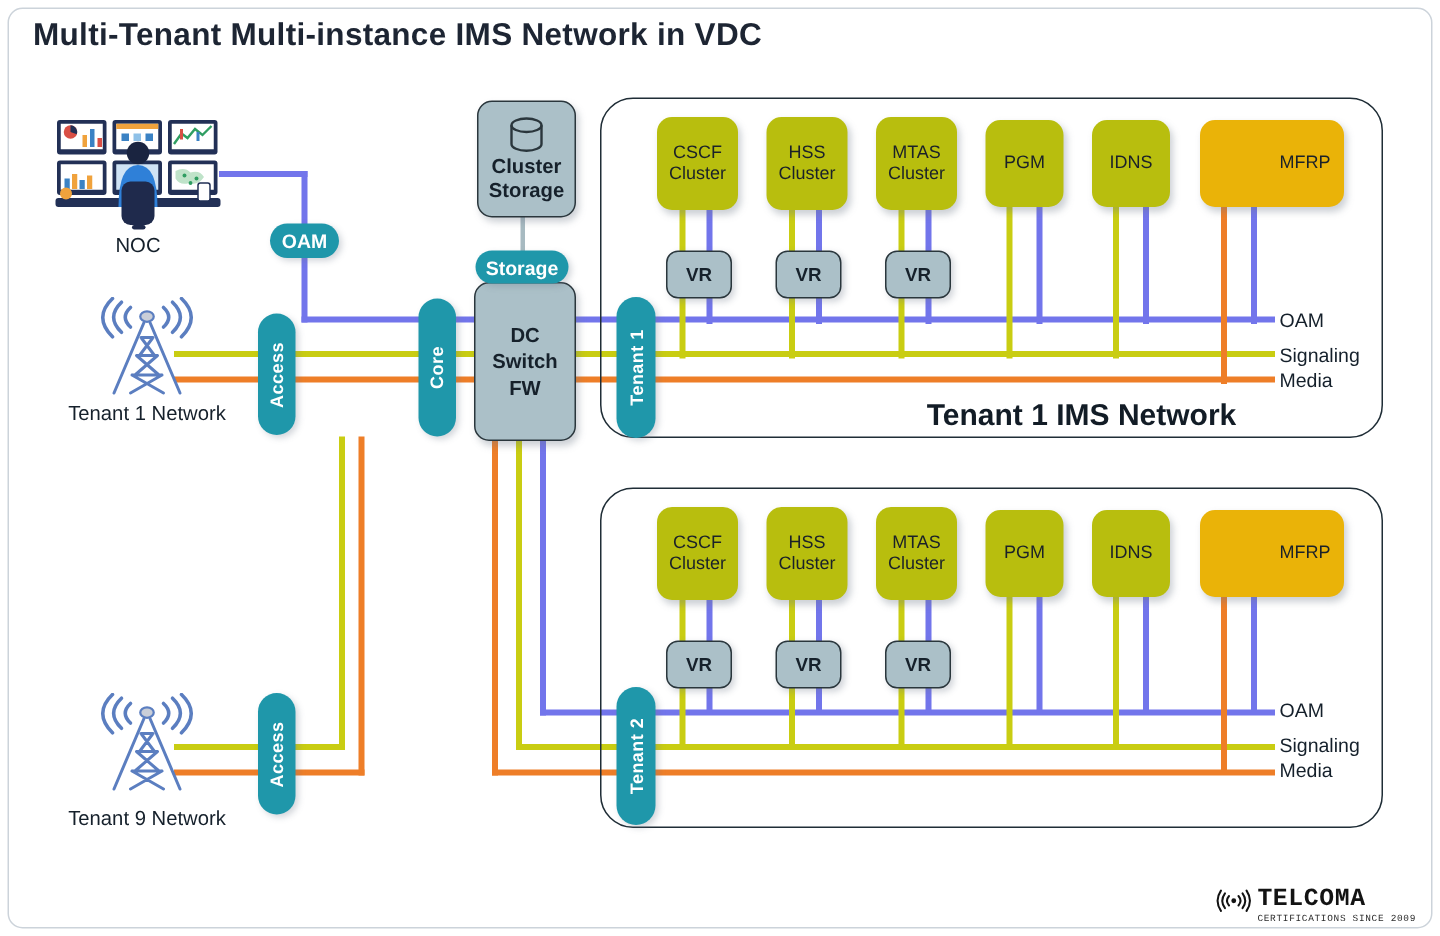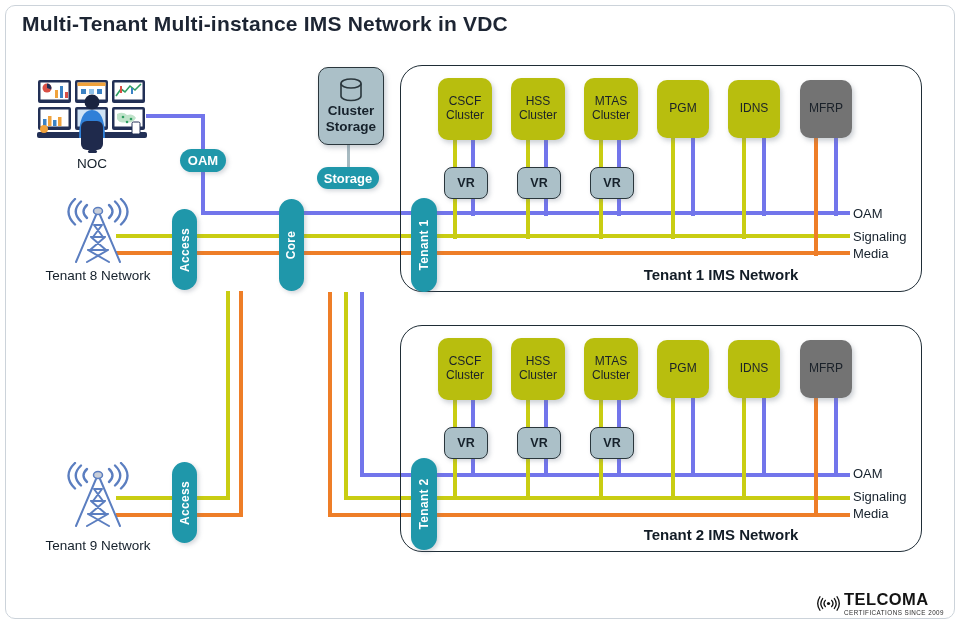--- a/index.html
+++ b/index.html
@@ -12,46 +12,46 @@
   .ln{position:absolute;z-index:1;}
   .ln.h{height:4px;} .ln.v{width:4px;}
   .c-blue{background:#7275eb;} .c-yellow{background:#c9cd12;} .c-orange{background:#ee7e28;} .c-gray{background:#a7bac1;}
 
   
   .tbox{position:absolute;left:400px;width:520px;height:225px;border:1.6px solid #1f2d36;border-radius:22px;z-index:2;}
   .tbox .ln{z-index:1;}
   .node{position:absolute;display:flex;align-items:center;justify-content:center;text-align:center;
         font-size:12px;font-weight:400;line-height:1.15;color:#1a2129;border-radius:10px;
         box-shadow:2px 3px 5px rgba(110,120,135,.35);z-index:2;}
-  .node.yg{background:#b8be0e;} .node.or{background:#737373;}
+  .node.yg{background:#b8be0e;} .node.or{background:#eab308;padding-left:44px;}
   .node.cluster{width:54px;height:62px;top:12px;}
   .node.small{width:52px;height:58px;top:14px;}
   .vrbox{position:absolute;top:101px;width:42px;height:30px;background:#abc0c8;border:1.6px solid #2a363c;
          border-radius:8px;display:flex;align-items:center;justify-content:center;font-size:12.5px;font-weight:700;z-index:3;
          box-shadow:2px 2px 4px rgba(110,120,135,.3);}
   .linelabel{position:absolute;left:452px;font-size:13px;font-weight:500;color:#15202b;z-index:3;}
-  .ttitle{position:absolute;left:170px;top:200px;width:300px;text-align:center;font-size:15px;font-weight:700;color:#121c26;}
+  .ttitle{position:absolute;left:170px;top:200px;width:300px;text-align:center;font-size:20px;font-weight:700;color:#121c26;}
 
   
   .gbox{position:absolute;background:#abc0c8;border:1.6px solid #2a363c;z-index:3;
         display:flex;flex-direction:column;align-items:center;justify-content:center;text-align:center;
         font-weight:700;color:#16212b;box-shadow:2px 3px 5px rgba(110,120,135,.35);}
 
   
   .pill{position:absolute;background:#1f97aa;border-radius:13px;z-index:4;display:flex;align-items:center;justify-content:center;
         color:#fff;font-weight:700;box-shadow:2px 2px 4px rgba(110,120,135,.3);}
   .pill .vtext{transform:rotate(-90deg);white-space:nowrap;font-size:12px;letter-spacing:.3px;}
   .pill.hpill{font-size:13px;}
 
   .caption{position:absolute;text-align:center;font-size:13.5px;font-weight:500;color:#15202b;line-height:1.25;z-index:3;}
 
   .art{position:absolute;z-index:3;}
 
   
-  .logo{position:absolute;right:16px;bottom:8px;display:flex;align-items:center;gap:2px;z-index:3;}
+  .logo{position:absolute;right:16px;bottom:8px;display:flex;gap:2px;z-index:3;font-family:Liberation Mono, monospace;}
   .logo .nm{font-size:16.5px;font-weight:800;letter-spacing:.4px;color:#131313;line-height:1;}
   .logo .tg{font-size:6.3px;letter-spacing:.45px;color:#2c2c2c;margin-top:1.5px;}
 </style>
 </head>
 <body>
 
 <div class="stage">
   <div class="frame"></div>
   <div class="title">Multi-Tenant Multi-instance IMS Network in VDC</div>
 
@@ -128,21 +128,21 @@
     <ellipse cx="46" cy="13" rx="4.5" ry="3.5" fill="#c9ced8" stroke="#5b7ec0" stroke-width="1.5"></ellipse>
     <g stroke="#5b7ec0" fill="none" stroke-width="2.4" stroke-linecap="round">
       <path d="M35 7 Q28 13.5 35 20"></path>
         <path d="M29 3.5 Q18.5 13.5 29 23.5"></path>
         <path d="M23 1 Q10 13.5 23 26.5"></path>
       <path d="M57 7 Q64 13.5 57 20"></path>
         <path d="M63 3.5 Q73.5 13.5 63 23.5"></path>
         <path d="M69 1 Q82 13.5 69 26.5"></path>
     </g>
   </svg>
-  <div class="caption" style="left:30px;top:268px;width:136px;">Tenant 8 Network</div>
+  <div class="caption" style="left:30px;top:268px;width:136px;">Tenant 1 Network</div>
 
   <svg class="art" style="left:52px;top:462px;" width="92" height="70" viewBox="0 0 92 70">
     <g stroke="#5b7ec0" fill="none" stroke-width="2" stroke-linecap="round">
       <path d="M44 17 L24 64"></path>
         <path d="M48 17 L68 64"></path>
       <path d="M42 27 L50 27 M42 27 L51 39 M50 27 L41 39 M39 39 L53 39 M39 39 L54 52 M53 39 L38 52 M36 52 L56 52 M36 52 L57 64 M56 52 L35 64"></path>
     </g>
     <ellipse cx="46" cy="13" rx="4.5" ry="3.5" fill="#c9ced8" stroke="#5b7ec0" stroke-width="1.5"></ellipse>
     <g stroke="#5b7ec0" fill="none" stroke-width="2.4" stroke-linecap="round">
       <path d="M35 7 Q28 13.5 35 20"></path>
@@ -179,20 +179,23 @@
   <div class="pill" style="left:279px;top:199px;width:25px;height:92px;">
       <span class="vtext">Core</span>
     </div>
   <div class="pill" style="left:411px;top:198px;width:26px;height:94px;">
       <span class="vtext">Tenant 1</span>
     </div>
   <div class="pill" style="left:411px;top:458px;width:26px;height:92px;">
       <span class="vtext">Tenant 2</span>
     </div>
 
+  <div class="gbox" style="left:316px;top:188px;width:66px;height:104px;border-radius:10px;font-size:13.5px;line-height:1.3;">
+    <div style="width:56px;">DC Switch FW</div>
+  </div>
 
   <div class="tbox" style="top:65px;">
 
     <div class="ln v c-yellow" style="left:52px;top:74px;height:99px;"></div>
     <div class="ln v c-blue" style="left:70px;top:74px;height:76px;"></div>
     <div class="ln v c-yellow" style="left:125px;top:74px;height:99px;"></div>
     <div class="ln v c-blue" style="left:143px;top:74px;height:76px;"></div>
     <div class="ln v c-yellow" style="left:198px;top:74px;height:99px;"></div>
     <div class="ln v c-blue" style="left:216px;top:74px;height:76px;"></div>
     <div class="ln v c-yellow" style="left:270px;top:72px;height:101px;"></div>
@@ -273,21 +276,20 @@
       </div>
     <div class="vrbox" style="left:116px;">
         <span>VR</span>
       </div>
     <div class="vrbox" style="left:189px;">
         <span>VR</span>
       </div>
     <div class="linelabel" style="top:140px;">OAM</div>
     <div class="linelabel" style="top:163px;">Signaling</div>
     <div class="linelabel" style="top:180px;">Media</div>
-    <div class="ttitle">Tenant 2 IMS Network</div>
   </div>
 
   <div class="logo">
     <svg width="27" height="19" viewBox="0 0 30 20">
       <circle cx="15" cy="10" r="1.8" fill="#131313"></circle>
       <g stroke="#131313" fill="none" stroke-width="1.5" stroke-linecap="round">
         <path d="M11.5 6.5 Q8.5 10 11.5 13.5"></path>
           <path d="M8.5 4.5 Q4.5 10 8.5 15.5"></path>
           <path d="M5.5 2.5 Q0.5 10 5.5 17.5"></path>
         <path d="M18.5 6.5 Q21.5 10 18.5 13.5"></path>

